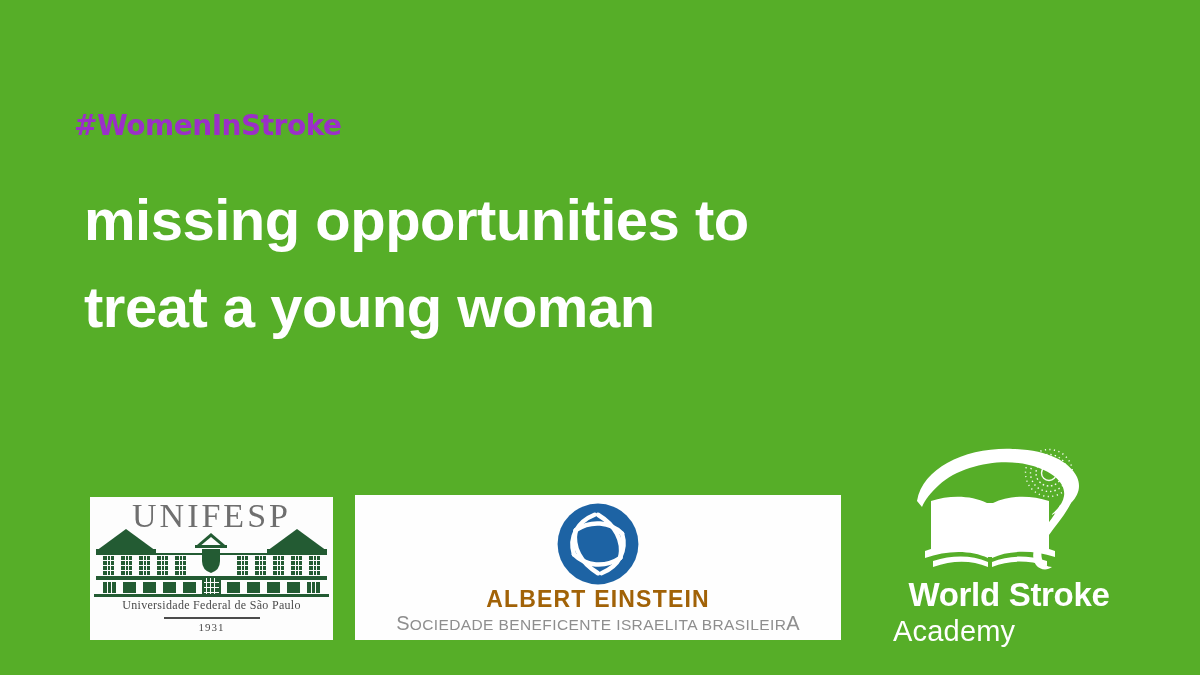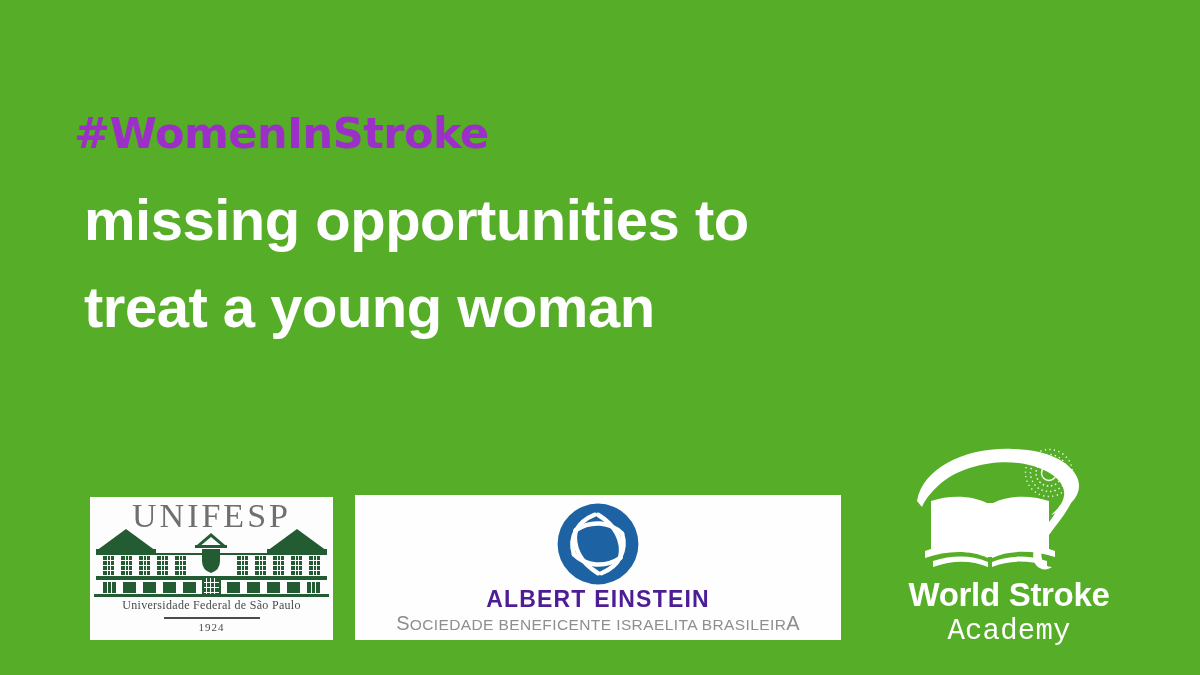--- a/index.html
+++ b/index.html
@@ -20,21 +20,21 @@
     overflow: hidden;
   }
 
   
   .hashtag {
     position: absolute;
     left: 74px;
     top: 112px;
     font-family: "DejaVu Sans", sans-serif;
     font-weight: bold;
-    font-size: 43px;
+    font-size: 28px;
     letter-spacing: -0.5px;
     color: #9b2fc8;
     white-space: nowrap;
     line-height: 1;
   }
   .title {
     position: absolute;
     left: 84px;
     top: 176px;
     width: 1040px;
@@ -148,21 +148,21 @@
   .einstein-name {
     position: absolute;
     top: 93px;
     left: 0;
     width: 100%;
     text-align: center;
     font-family: "Liberation Sans", sans-serif;
     font-weight: bold;
     font-size: 23px;
     letter-spacing: 1.2px;
-    color: #4c1d95;
+    color: #a16207;
     line-height: 1;
   }
   .einstein-sub {
     position: absolute;
     top: 118px;
     left: 0;
     width: 100%;
     text-align: center;
     font-family: "Liberation Sans", sans-serif;
     font-size: 20px;
@@ -201,22 +201,21 @@
     font-size: 33px;
     color: #ffffff;
     line-height: 1.15;
     letter-spacing: -0.3px;
   }
   .wsa-line2 {
     position: absolute;
     top: 172px;
     left: 0;
     width: 100%;
-    text-align: center;
-    font-family: Liberation Mono, monospace;
+    font-family: Liberation Sans, sans-serif;
     font-weight: normal;
     font-size: 29px;
     color: #ffffff;
     line-height: 1.15;
     letter-spacing: 0.2px;
   }
 </style>
 </head>
 <body>
 
@@ -322,21 +321,21 @@
           <rect x="217" y="57" width="1" height="11"></rect>
             <rect x="221" y="57" width="1" height="11"></rect>
         </g>
 
         <rect x="0" y="69" width="235" height="3"></rect>
       </g>
     </svg>
 
     <div class="unifesp-sub">Universidade Federal de São Paulo</div>
     <div class="unifesp-rule"></div>
-    <div class="unifesp-year">1924</div>
+    <div class="unifesp-year">1931</div>
   </div>
 
   <div class="einstein-card">
     <svg class="einstein-emblem" viewBox="0 0 100 100">
       <circle cx="50" cy="50" r="47" fill="#1d63a4"></circle>
       <g fill="none" stroke="#ffffff" stroke-width="5.2" stroke-linecap="round">
         <path d="M50 16 C70 28 80 46 76 66"></path>
         <path d="M76 66 C58 78 36 76 22 62"></path>
         <path d="M22 62 C16 42 26 24 46 16"></path>
         <path d="M50 84 C30 72 20 54 24 34"></path>

